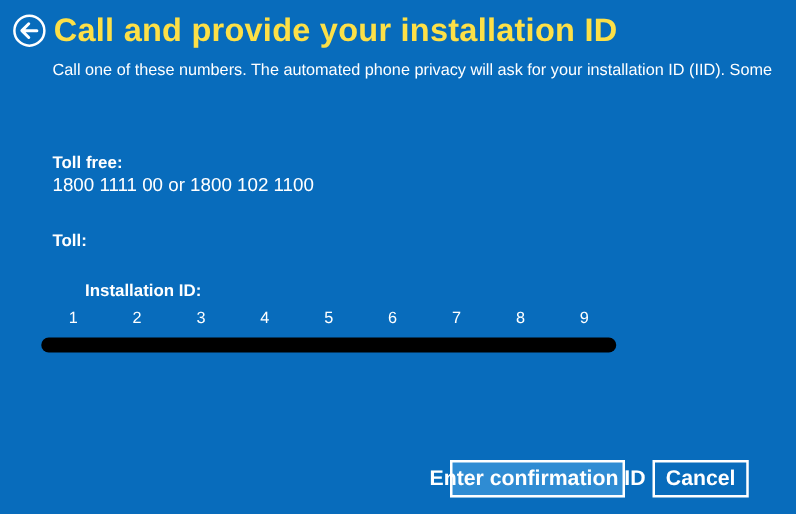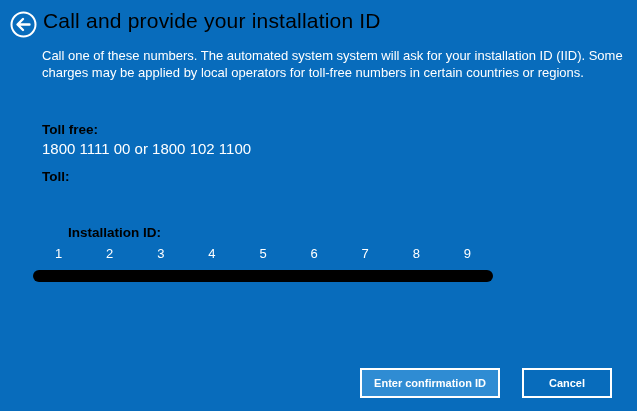--- a/index.html
+++ b/index.html
@@ -15,83 +15,82 @@
     position:relative;width:637px;height:411px;
     background:var(--background);color:#ffffff;overflow:hidden;
   }
   .back-btn{
     position:absolute;left:10px;top:11px;width:27px;height:27px;
     background:transparent;border:none;cursor:pointer;padding:0;
   }
   .back-btn svg{display:block;width:27px;height:27px;}
   .title{
     position:absolute;left:43px;top:9px;
-    font-size:21px;font-weight:400;letter-spacing:.2px;color:#000000;white-space:nowrap;
+    font-size:26px;font-weight:700;letter-spacing:.2px;color:#fde047;white-space:nowrap;
   }
   .desc{
     position:absolute;left:42px;top:47px;
     font-size:13px;line-height:17px;color:#fff;white-space:nowrap;
   }
   .label{
     position:absolute;left:42px;
-    font-size:13.5px;font-weight:bold;color:#000000;white-space:nowrap;
+    font-size:13.5px;font-weight:bold;color:#ffffff;white-space:nowrap;
   }
   .value{
     position:absolute;left:42px;
     font-size:15px;color:#fff;white-space:nowrap;
   }
   .lbl-tollfree{top:122px;}
   .val-tollfree{top:140px;}
-  .lbl-toll{top:169px;}
+  .lbl-toll{top:185px;}
   .val-toll{top:197px;}
   .lbl-iid{top:225px;margin-left:26px;}
   .iid-groups{
     position:absolute;left:33px;top:246px;width:460px;height:16px;
     display:grid;grid-template-columns:repeat(9,1fr);
   }
   .iid-groups span{
     text-align:center;font-size:13px;color:#fff;
   }
   .iid-redaction{
     position:absolute;left:33px;top:270px;width:460px;height:12px;
     background:var(--redaction);border-radius:6px;
   }
   .privacy-link{
     position:absolute;left:42px;top:307px;
     font-size:13px;color:var(--link-color);text-decoration:none;cursor:pointer;
   }
   .btn{
     position:absolute;top:368px;height:30px;
     border:2px solid #ffffff;color:#ffffff;
-    font-family:inherit;font-size:11px;font-weight:600;
+    font-family:inherit;font-size:17px;font-weight:600;
     display:flex;align-items:center;justify-content:center;
     cursor:pointer;white-space:nowrap;
   }
   .btn-primary{left:360px;width:140px;background:var(--button-primary-fill);}
-  .btn-cancel{left:522px;width:90px;background:transparent;}
+  .btn-cancel{left:522px;width:77px;background:transparent;}
 </style>
 </head>
 <body>
 
 <div class="screen">
 
   <button class="back-btn" aria-label="Back">
     <span>
       <svg viewBox="0 0 27 27">
         <circle cx="13.5" cy="13.5" r="12" fill="none" stroke="#ffffff" stroke-width="2"></circle>
         <path d="M19.5 13.5 H8.5 M13 8 L7.5 13.5 L13 19" fill="none" stroke="#ffffff" stroke-width="2.4" stroke-linecap="round" stroke-linejoin="round"></path>
       </svg>
     </span>
   </button>
 
   <h1 class="title">Call and provide your installation ID</h1>
 
   <div class="desc">
-    <div>Call one of these numbers. The automated system system will ask for your installation ID (IID). Some</div>
-    <div>charges may be applied by local operators for toll-free numbers in certain countries or regions.</div>
+    <div>Call one of these numbers. The automated phone privacy will ask for your installation ID (IID). Some</div>
   </div>
 
   <div class="label lbl-tollfree">Toll free:</div>
   <div class="value val-tollfree">1800 1111 00 or 1800 102 1100</div>
 
   <div class="label lbl-toll">Toll:</div>
 
   <div class="label lbl-iid">Installation ID:</div>
 
   <div class="iid-groups">

